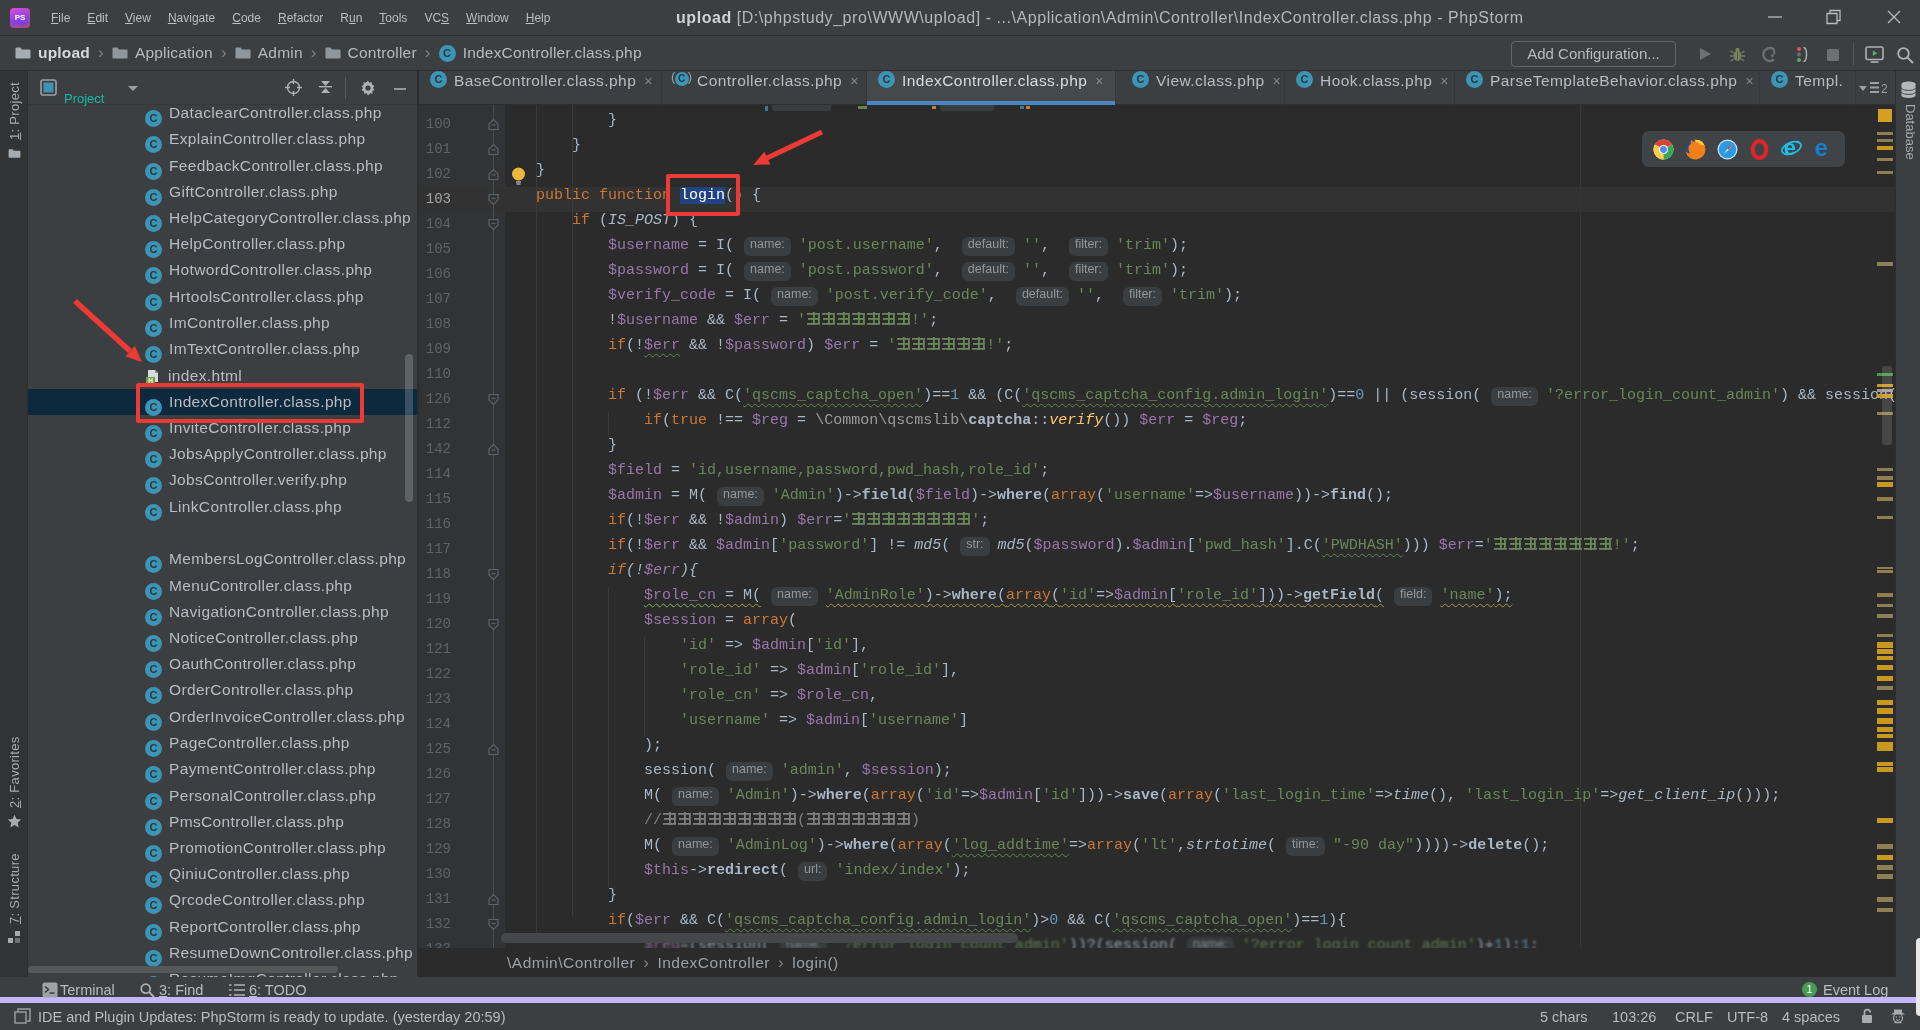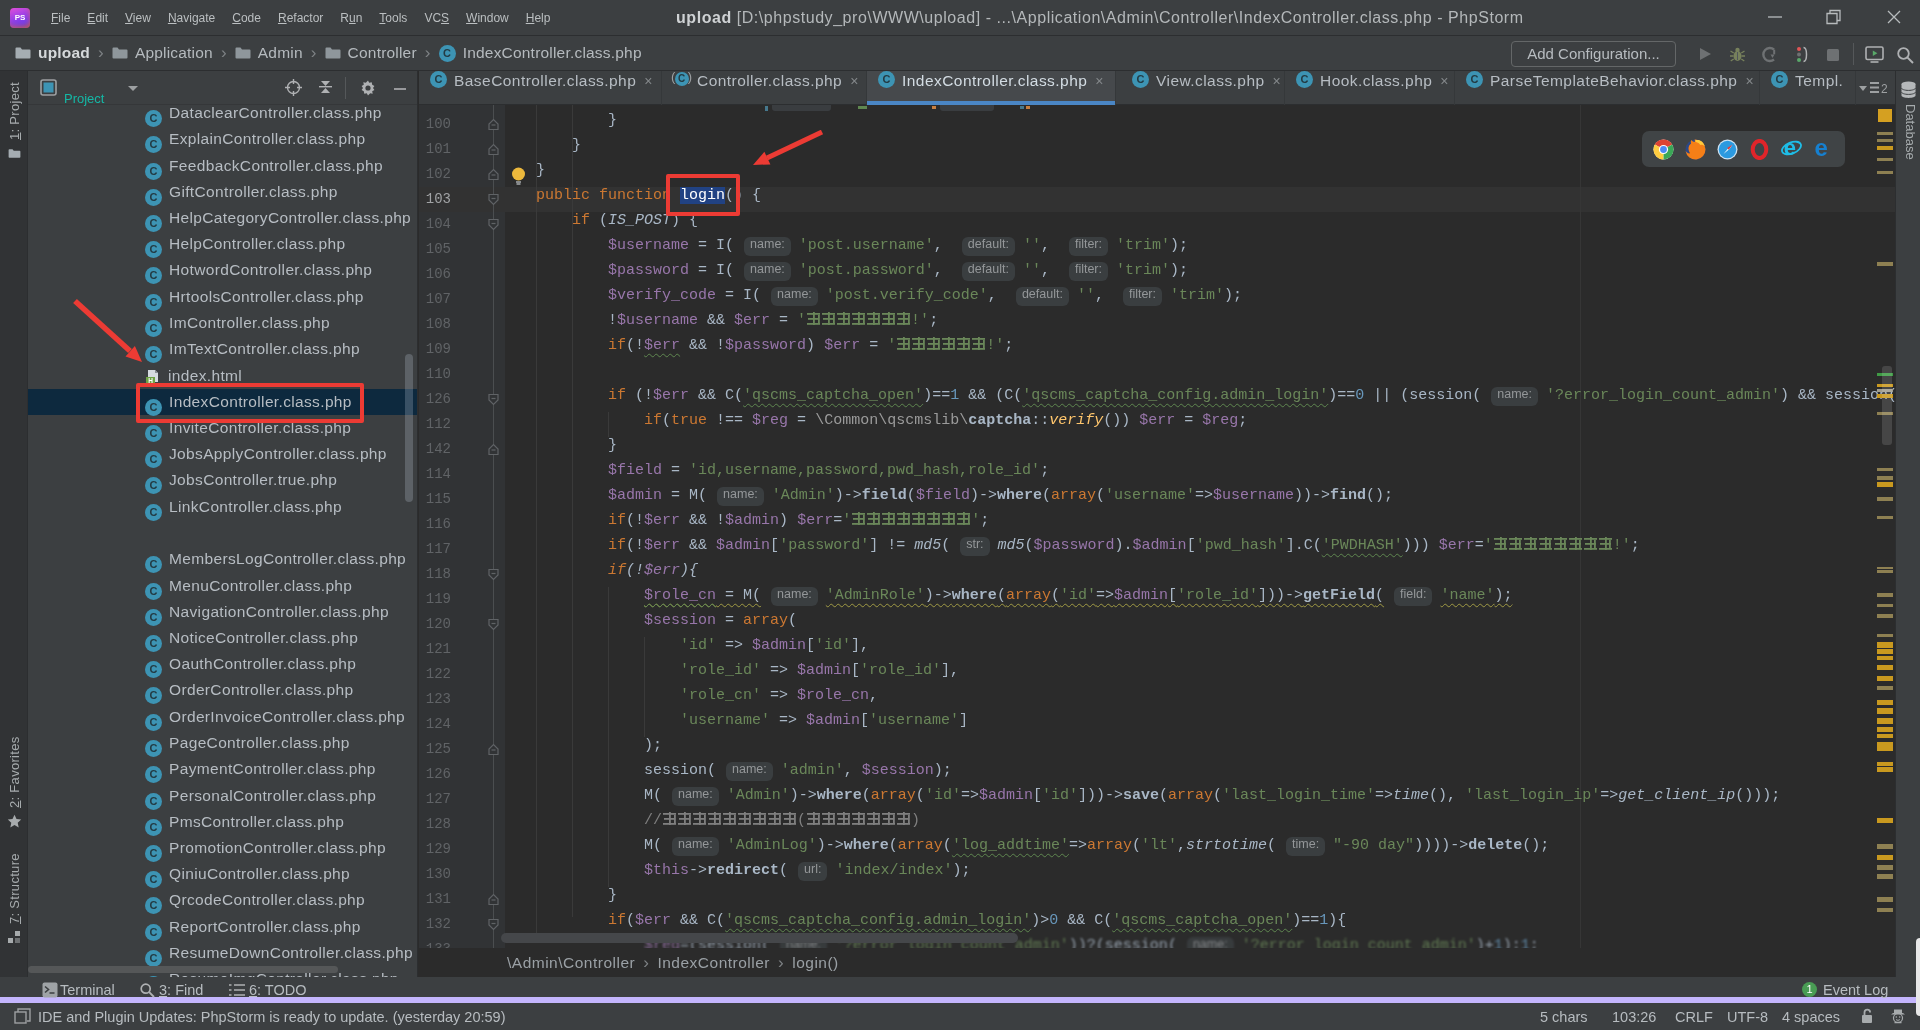--- a/index.html
+++ b/index.html
@@ -224,21 +224,21 @@
 <div class="trow" style="top:205px"><span class="cic">C</span><span class="tname">ImController.class.php</span></div>
 <div class="trow" style="top:258px"><span class="hic"><svg width="16" height="16" viewBox="0 0 16 16">
               <path d="M3 1h7l3 3v9H3z" fill="#d6dbdf"></path>
               <path d="M10 1l3 3h-3z" fill="#8a9094"></path>
               <rect x="1" y="8" width="9" height="7" fill="#6fa344"></rect>
               <text x="5.5" y="14" font-size="6.5" font-weight="bold" fill="#fff" text-anchor="middle" font-family="Liberation Sans">H</text>
             </svg></span><span class="tname">index.html</span></div>
 <div class="trow tsel" style="top:284px"><span class="cic">C</span><span class="tname">IndexController.class.php</span></div>
 <div class="trow" style="top:310px"><span class="cic">C</span><span class="tname">InviteController.class.php</span></div>
 <div class="trow" style="top:336px"><span class="cic">C</span><span class="tname">JobsApplyController.class.php</span></div>
-<div class="trow" style="top:362px"><span class="cic">C</span><span class="tname">JobsController.true.php</span></div>
+<div class="trow" style="top:362px"><span class="cic">C</span><span class="tname">JobsController.verify.php</span></div>
 <div class="trow" style="top:389px"><span class="cic">C</span><span class="tname">LinkController.class.php</span></div>
 <div class="trow" style="top:441px"><span class="cic">C</span><span class="tname">MembersLogController.class.php</span></div>
 <div class="trow" style="top:468px"><span class="cic">C</span><span class="tname">MenuController.class.php</span></div>
 <div class="trow" style="top:494px"><span class="cic">C</span><span class="tname">NavigationController.class.php</span></div>
 <div class="trow" style="top:520px"><span class="cic">C</span><span class="tname">NoticeController.class.php</span></div>
 <div class="trow" style="top:546px"><span class="cic">C</span><span class="tname">OauthController.class.php</span></div>
 <div class="trow" style="top:572px"><span class="cic">C</span><span class="tname">OrderController.class.php</span></div>
 <div class="trow" style="top:599px"><span class="cic">C</span><span class="tname">OrderInvoiceController.class.php</span></div>
 <div class="trow" style="top:625px"><span class="cic">C</span><span class="tname">PageController.class.php</span></div>
 <div class="trow" style="top:651px"><span class="cic">C</span><span class="tname">PaymentController.class.php</span></div>

